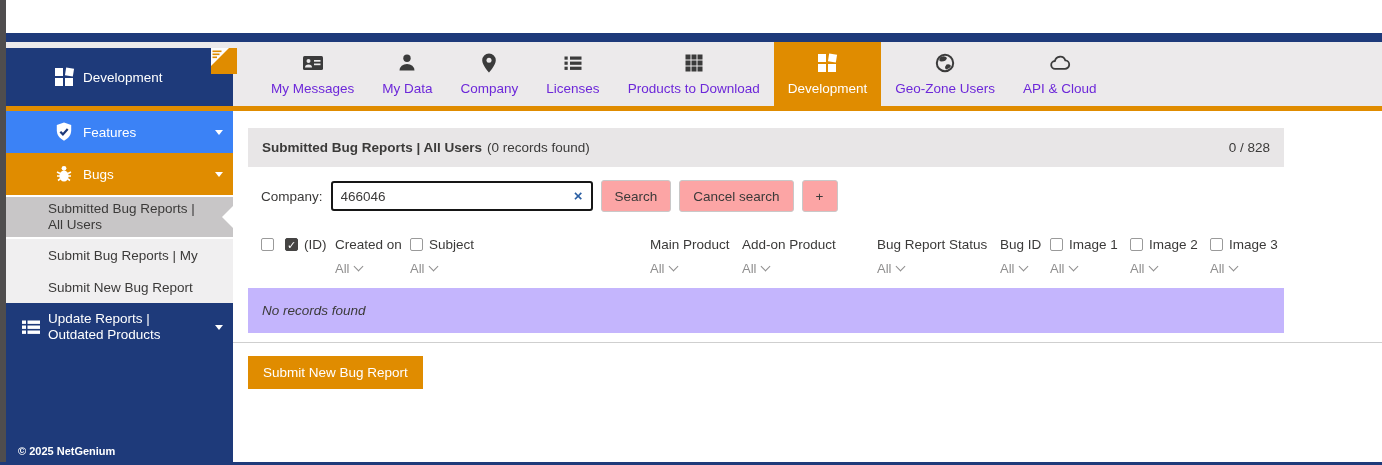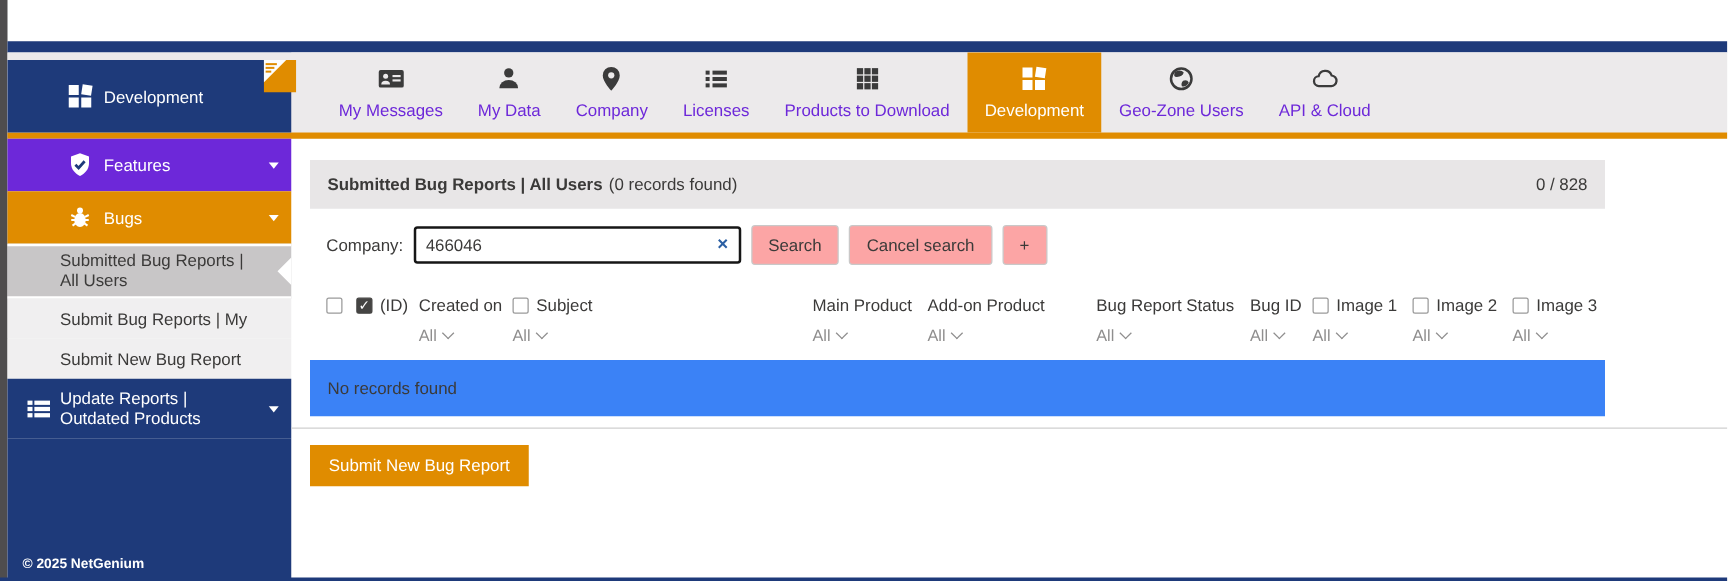--- a/index.html
+++ b/index.html
@@ -15,21 +15,21 @@
   .orange-rule{left:6px;top:106px;right:0;height:5px;background:#e08c00;}
 
   
   .sb-header{left:6px;top:48px;width:227px;height:58px;background:#1e3a7a;
              display:flex;align-items:center;color:#fff;font-size:13.5px;}
   .sb-header .hdr-label{margin-left:77px;}
   .sb-header .sb-icon{position:absolute;left:47px;top:18px;width:22px;height:22px;color:#fff;}
   .fold-corner{position:absolute;right:-4px;top:0;width:26px;height:26px;}
   .sidebar{left:6px;top:111px;width:227px;height:354px;display:flex;flex-direction:column;}
   .sb-item{position:relative;display:flex;align-items:center;font-size:13.5px;box-sizing:border-box;}
-  .sb-item.lvl1{height:42px;padding-left:77px;background:#6d28d9;color:#fff;}
+  .sb-item.lvl1{height:42px;padding-left:77px;background:#3b82f6;color:#fff;}
   .sb-item.lvl1.orange{background:#e08c00;}
   .sb-item.lvl1 .sb-icon{position:absolute;left:47px;top:50%;margin-top:-11px;width:22px;height:22px;color:#fff;}
   .sb-item.sub{height:32px;padding-left:42px;background:#f0eff0;color:#3b3a39;}
   .sb-item.sub.selected{height:44px;background:#c8c6c7;border-top:2px solid #fff;border-bottom:2px solid #fff;
                         line-height:1.18;padding-right:34px;}
   .sb-item.sub.selected::after{content:"";position:absolute;right:0;top:50%;margin-top:-11px;
       border-top:11px solid transparent;border-bottom:11px solid transparent;border-right:11px solid #fff;}
   .sb-item.update{height:48px;padding-left:42px;background:#1e3a7a;color:#fff;line-height:1.18;padding-right:34px;}
   .sb-item.update .sb-icon{position:absolute;left:14px;top:50%;margin-top:-11px;width:22px;height:22px;color:#fff;}
   .caret{position:absolute;right:10px;top:50%;margin-top:-2px;width:0;height:0;
@@ -67,22 +67,22 @@
   .filter-area{left:248px;top:236px;width:1036px;height:48px;font-size:13.5px;}
   .fcol{position:absolute;top:0;white-space:nowrap;}
   .fline1{display:flex;align-items:center;gap:6px;height:16px;}
   .fline2{margin-top:9px;color:#8f8e8e;font-size:13px;display:flex;align-items:center;height:14px;}
   .chev{display:inline-block;width:6px;height:6px;border-right:1.6px solid #8f8e8e;
         border-bottom:1.6px solid #8f8e8e;transform:rotate(45deg);margin-left:6px;margin-top:-3px;}
   .cb{width:13px;height:13px;border:1px solid #9a9a9a;border-radius:2px;background:#fff;
       display:inline-block;box-sizing:border-box;flex:none;cursor:pointer;}
   .cb.checked{background:#454443;border-color:#454443;color:#fff;font-size:11px;line-height:12px;text-align:center;}
 
-  .empty-row{left:248px;top:288px;width:1036px;height:45px;background:#3b82f6;display:flex;
-      align-items:center;padding-left:14px;box-sizing:border-box;font-size:13.5px;}
+  .empty-row{left:248px;top:288px;width:1036px;height:45px;background:#c4b5fd;display:flex;
+      align-items:center;padding-left:14px;box-sizing:border-box;font-size:13.5px;font-style:italic;}
   .divider{left:233px;top:342px;width:1149px;height:1px;background:#cfcfcf;}
   .submit-btn{left:248px;top:356px;height:33px;background:#e08c00;color:#fff;border:none;
       font-size:13.5px;padding:0 15px;font-family:inherit;cursor:pointer;}
   svg{display:block;}
 </style>
 </head>
 <body>
 
 <div class="app">
   <div class="abs left-strip"></div>

